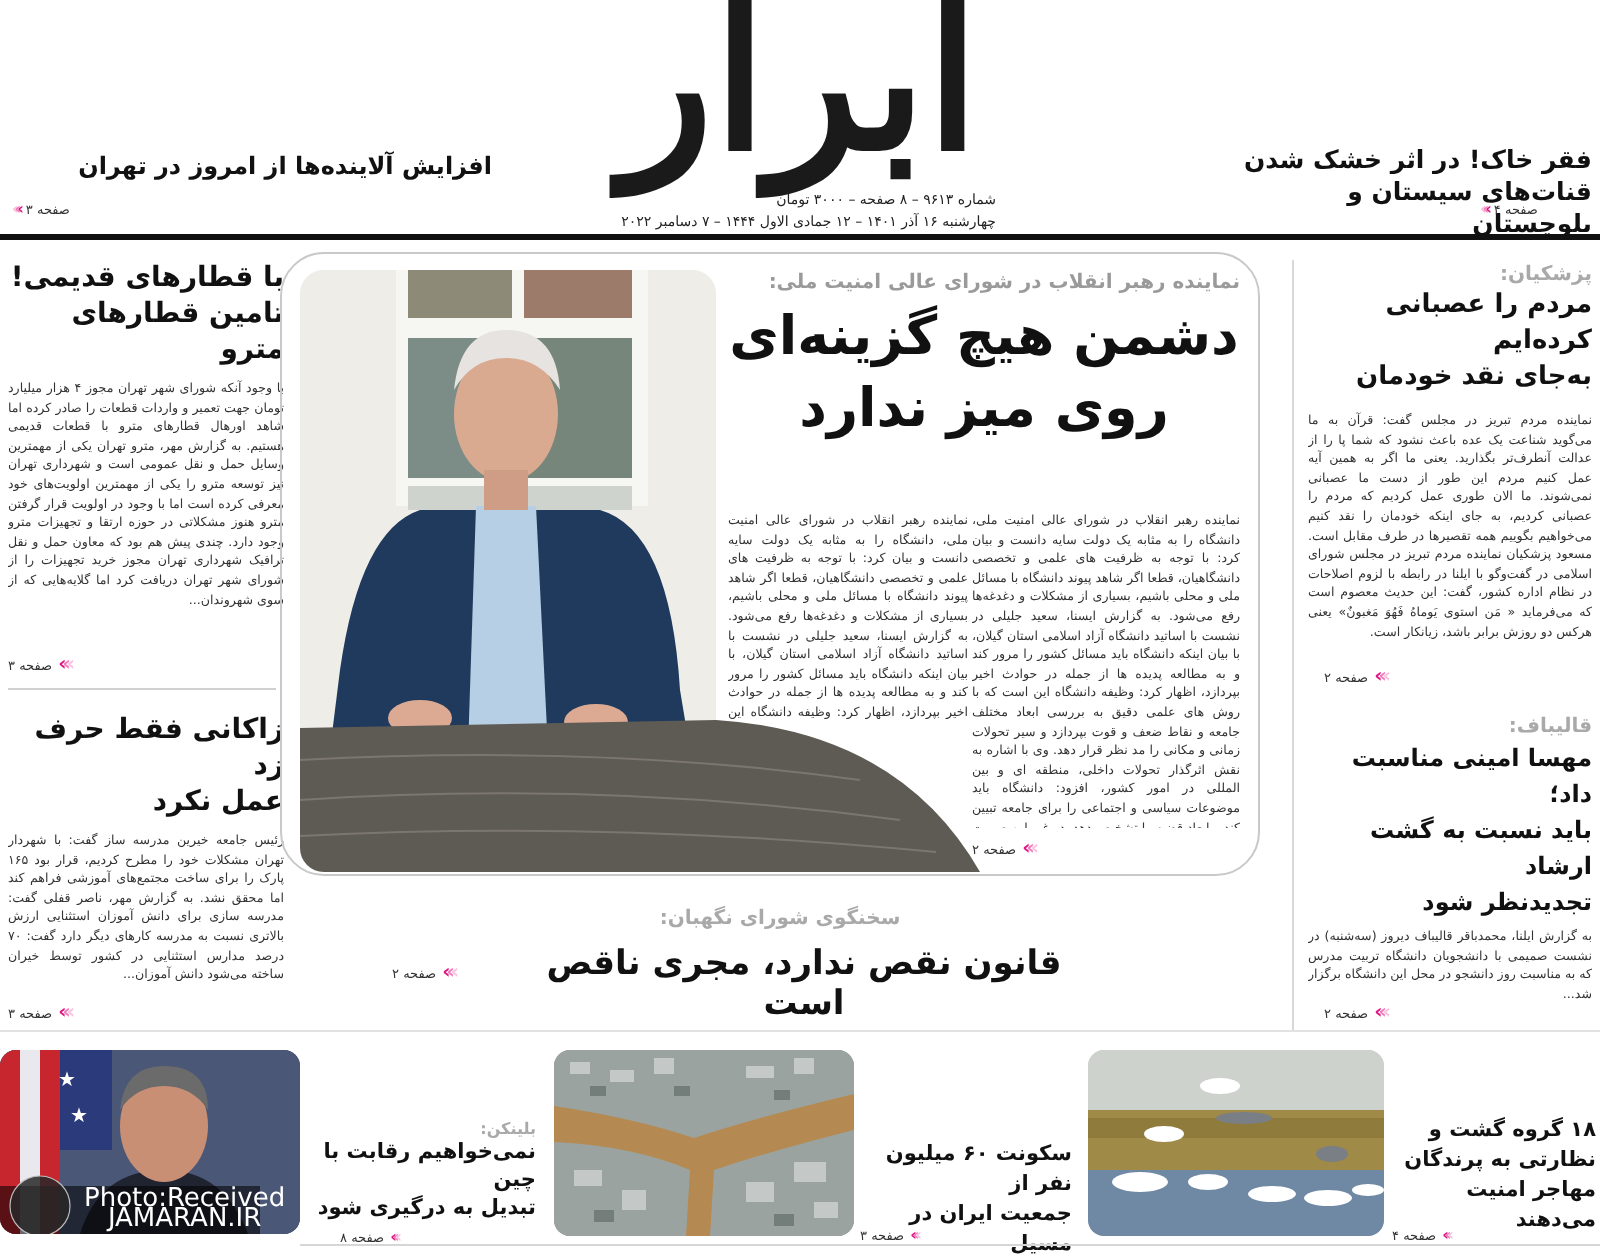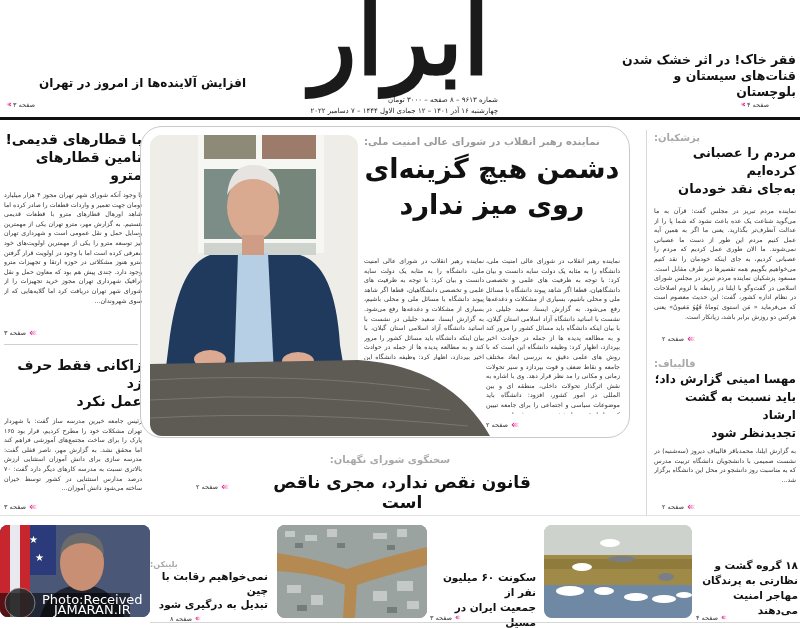--- a/index.html
+++ b/index.html
@@ -8,35 +8,35 @@
 
   .abs { position: absolute; }
 
   
   .masthead-logo { position: absolute; left: 300px; top: -14px; width: 200px; height: 110px; font-family: "DejaVu Serif", serif; font-size: 96px; font-weight: bold; line-height: 110px; text-align: center; color: #1a1a1a; letter-spacing: -6px; }
   .issue-line { position: absolute; font-size: 7px; color: #222; white-space: nowrap; direction: rtl; }
   .issue-1 { left: 258px; top: 96px; width: 240px; text-align: right; }
   .issue-2 { left: 258px; top: 107px; width: 240px; text-align: right; }
 
   .top-left-headline { position: absolute; left: 6px; top: 76px; width: 240px; text-align: right; font-weight: bold; font-size: 12px; }
-  .top-right-headline { position: absolute; left: 620px; top: 52px; width: 176px; text-align: right; font-weight: bold; font-size: 12.5px; line-height: 16px; }
+  .top-right-headline { position: absolute; left: 620px; top: 72px; width: 176px; text-align: right; font-weight: bold; font-size: 12.5px; line-height: 16px; }
 
   .page-ref { position: absolute; display: flex; align-items: center; gap: 3px; font-size: 6.5px; color: #333; direction: ltr; }
   .chev { display: inline-flex; direction: ltr; font-weight: bold; letter-spacing: -2px; }
   .chev span { font-size: 10px; line-height: 10px; }
   .chev .c1 { color: #e11585; }
   .chev .c2 { color: #f07cbb; }
   .chev .c3 { color: #f9c1dd; }
   .chev.small span { font-size: 8px; }
 
   .rule-top { position: absolute; left: 0; top: 117px; width: 800px; height: 3px; background: #111; }
 
   
   .col-text { text-align: justify; font-size: 6.3px; line-height: 9.6px; color: #333; direction: rtl; }
-  .kicker { color: #a9a9a9; font-size: 10px; font-weight: bold; text-align: left; }
+  .kicker { color: #a9a9a9; font-size: 10px; font-weight: bold; text-align: right; }
   .hl { font-weight: bold; text-align: right; color: #111; }
 
   
   .center-frame { position: absolute; left: 140px; top: 126px; width: 490px; height: 312px; border: 1.5px solid #c9c9c9; border-radius: 22px; }
   .photo-main { position: absolute; left: 150px; top: 135px; width: 208px; height: 298px; border-radius: 12px; overflow: hidden; background: #ecebe7; }
   .table-curve { position: absolute; left: 150px; top: 360px; width: 340px; height: 76px; border-radius: 0 0 0 12px; overflow: hidden; }
 
   .vline { position: absolute; width: 1px; background: #d8d8d8; }
   .hline { position: absolute; height: 1px; background: #d0d0d0; }
 
@@ -120,21 +120,21 @@
   <span class="chev">
       <span class="c1">‹</span>
       <span class="c2">‹</span>
       <span class="c3">‹</span>
     </span>
 </div>
 
 <div class="abs" style="left:654px; top:358px; width:142px;">
   <div class="kicker">قالیباف:</div>
   <div class="hl" style="font-size:12px; line-height:18px; margin-top:1px;">
-    <div>مهسا امینی گزارش داد؛</div>
+    <div>مهسا امینی مناسبت داد؛</div>
     <div>باید نسبت به گشت ارشاد</div>
     <div>تجدیدنظر شود</div>
   </div>
   <div class="col-text" style="margin-top:4px; height:40px; overflow:hidden;">به گزارش ایلنا، محمدباقر قالیباف دیروز (سه‌شنبه) در نشست صمیمی با دانشجویان دانشگاه تربیت مدرس که به مناسبت روز دانشجو در محل این دانشگاه برگزار شد...</div>
 </div>
 <div class="page-ref" style="left:662px; top:502px;">
   <span>صفحه ۲</span>
   <span class="chev">
       <span class="c1">‹</span>
       <span class="c2">‹</span>

